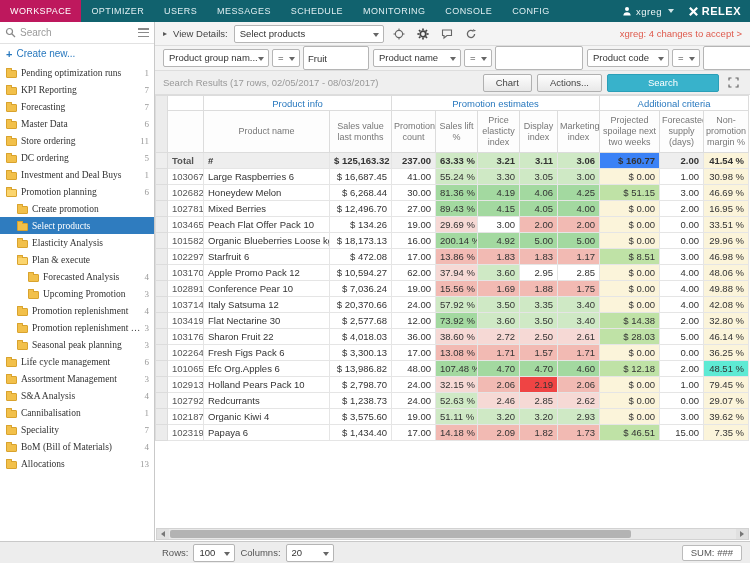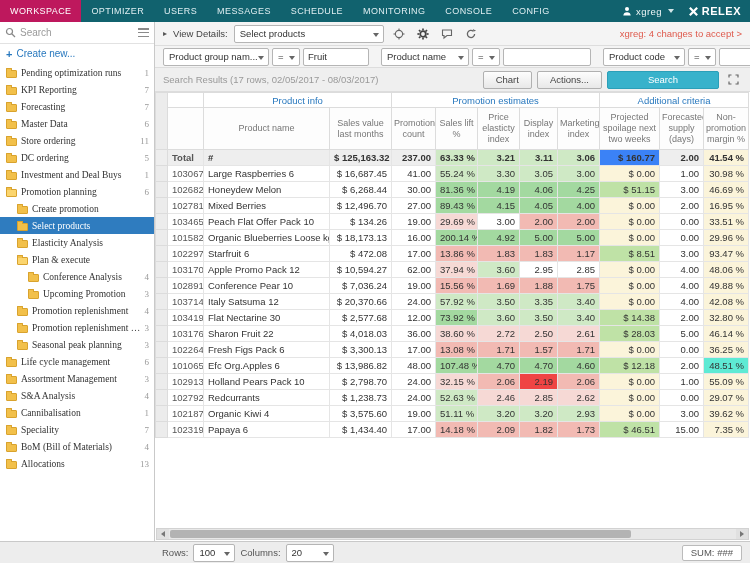--- a/index.html
+++ b/index.html
@@ -41,22 +41,22 @@
   
   .toolbar1 { flex:0 0 24px; background:#f4f4f4; border-bottom:1px solid #ddd; display:flex; align-items:center; gap:6px; padding:0 8px; }
   .caret { color:#555; font-size:8px; }
   .tb-label { font-size:9.5px; color:#444; }
   .fake-select { position:relative; background:#fff; border:1px solid #b5b5b5; border-radius:2px; height:18px; line-height:16px; padding:0 14px 0 5px; font-size:9.5px; color:#333; cursor:pointer; white-space:nowrap; overflow:hidden; }
   .fake-select::after { content:""; position:absolute; right:4px; top:7px; border-left:3px solid transparent; border-right:3px solid transparent; border-top:4px solid #666; }
   .iconbtn { width:18px; height:18px; display:flex; align-items:center; justify-content:center; cursor:pointer; }
   .changes { margin-left:auto; color:#df5a4d; font-size:9.5px; cursor:pointer; }
 
   .filterbar { flex:0 0 22px; background:#f4f4f4; border-bottom:1px solid #ddd; display:flex; align-items:center; gap:4px; padding:0 8px; }
-  .fgroup { display:flex; align-items:center; gap:3px; margin-right:8px; }
-  .text-input { height:18px; border:1px solid #b5b5b5; border-radius:2px; padding:0 4px; font-size:9.5px; color:#333; font-family:"Liberation Sans",sans-serif; outline:none; background:#fff; }
+  .fgroup { display:flex; align-items:center; gap:3px; }
+  .text-input { height:24px; border:1px solid #b5b5b5; border-radius:2px; padding:0 4px; font-size:9.5px; color:#333; font-family:"Liberation Sans",sans-serif; outline:none; background:#fff; }
   .spacer { flex:1; }
 
   .resultsbar { flex:0 0 24px; background:#efefef; border-bottom:1px solid #ddd; display:flex; align-items:center; gap:5px; padding:0 8px; }
   .results-label { font-size:9.5px; color:#999; }
   .btn { height:18px; padding:0 12px; font-size:9.5px; color:#444; background:linear-gradient(#fdfdfd,#e8e8e8); border:1px solid #b0b0b0; border-radius:2px; cursor:pointer; font-family:"Liberation Sans",sans-serif; }
   .btn-search { background:#38b2cb; border-color:#2b9fb8; color:#fff; width:112px; }
 
   
   .table-wrap { flex:1; overflow:hidden; background:#fff; }
   table { border-collapse:collapse; table-layout:fixed; width:593px; }
@@ -187,21 +187,21 @@
             <span class="tree-label">Elasticity Analysis</span>
             <span class="tree-count"></span>
           </div>
           <div class="tree-item" style="padding-left:17px">
             <span class="folder open"></span>
             <span class="tree-label">Plan &amp; execute</span>
             <span class="tree-count"></span>
           </div>
           <div class="tree-item" style="padding-left:28px">
             <span class="folder"></span>
-            <span class="tree-label">Conference Analysis</span>
+            <span class="tree-label">Forecasted Analysis</span>
             <span class="tree-count">4</span>
           </div>
           <div class="tree-item" style="padding-left:28px">
             <span class="folder"></span>
             <span class="tree-label">Upcoming Promotion</span>
             <span class="tree-count">3</span>
           </div>
           <div class="tree-item" style="padding-left:17px">
             <span class="folder"></span>
             <span class="tree-label">Promotion replenishment</span>
@@ -460,21 +460,21 @@
                 <td class="al-left col-code">102297</td>
                 <td class="al-left col-name">Starfruit 6</td>
                 <td class="al-right col-sales">$ 472.08</td>
                 <td class="al-right col-count">17.00</td>
                 <td class="al-right col-lift" style="background:#f2bab3">13.86 %</td>
                 <td class="al-right col-elast" style="background:#f2bab3">1.83</td>
                 <td class="al-right col-display" style="background:#f2bab3">1.83</td>
                 <td class="al-right col-marketing" style="background:#f2bab3">1.17</td>
                 <td class="al-right col-spoilage" style="background:#bfe2a6">$ 8.51</td>
                 <td class="al-right col-supply">3.00</td>
-                <td class="al-right col-margin" style="background:#fbf4da">93.47 %</td>
+                <td class="al-right col-margin" style="background:#fbf4da">46.98 %</td>
               </tr>
               <tr>
                 <td class="gutter"></td>
                 <td class="al-left col-code">103170</td>
                 <td class="al-left col-name">Apple Promo Pack 12</td>
                 <td class="al-right col-sales">$ 10,594.27</td>
                 <td class="al-right col-count">62.00</td>
                 <td class="al-right col-lift" style="background:#f6d9d5">37.94 %</td>
                 <td class="al-right col-elast" style="background:#cfe9c5">3.60</td>
                 <td class="al-right col-display">2.95</td>
@@ -572,21 +572,21 @@
                 <td class="al-left col-code">102913</td>
                 <td class="al-left col-name">Holland Pears Pack 10</td>
                 <td class="al-right col-sales">$ 2,798.70</td>
                 <td class="al-right col-count">24.00</td>
                 <td class="al-right col-lift" style="background:#f6d9d5">32.15 %</td>
                 <td class="al-right col-elast" style="background:#f2bab3">2.06</td>
                 <td class="al-right col-display" style="background:#ef4444">2.19</td>
                 <td class="al-right col-marketing" style="background:#f2bab3">2.06</td>
                 <td class="al-right col-spoilage" style="background:#fbf4da">$ 0.00</td>
                 <td class="al-right col-supply">1.00</td>
-                <td class="al-right col-margin" style="background:#fbf4da">55.09 %</td>
+                <td class="al-right col-margin" style="background:#fbf4da">79.45 %</td>
               </tr>
               <tr>
                 <td class="gutter"></td>
                 <td class="al-left col-code">102792</td>
                 <td class="al-left col-name">Redcurrants</td>
                 <td class="al-right col-sales">$ 1,238.73</td>
                 <td class="al-right col-count">24.00</td>
                 <td class="al-right col-lift" style="background:#cfe9c5">52.63 %</td>
                 <td class="al-right col-elast" style="background:#f6d9d5">2.46</td>
                 <td class="al-right col-display" style="background:#f6d9d5">2.85</td>

